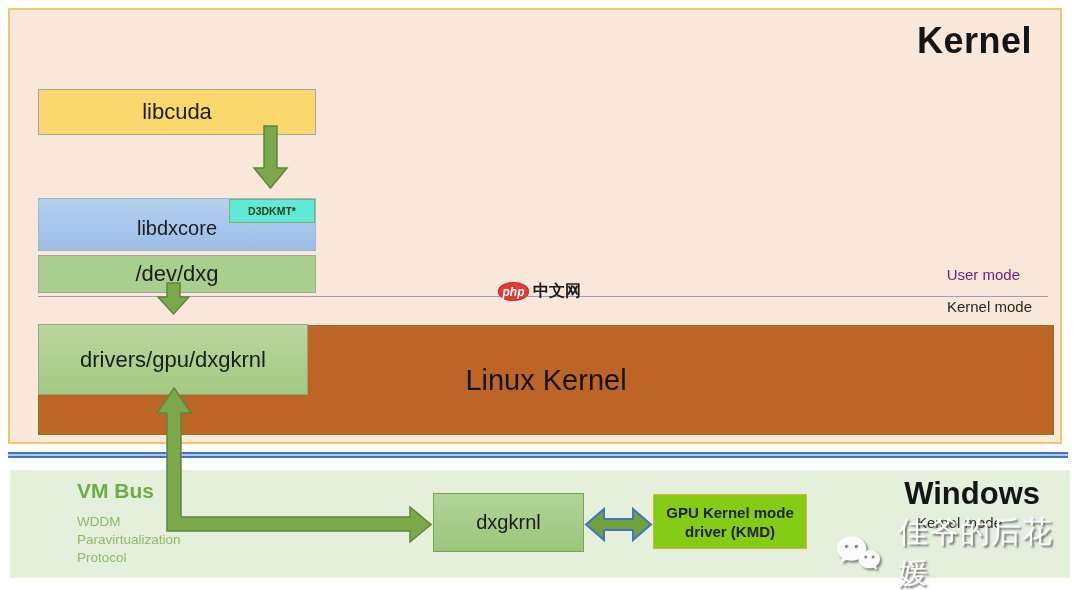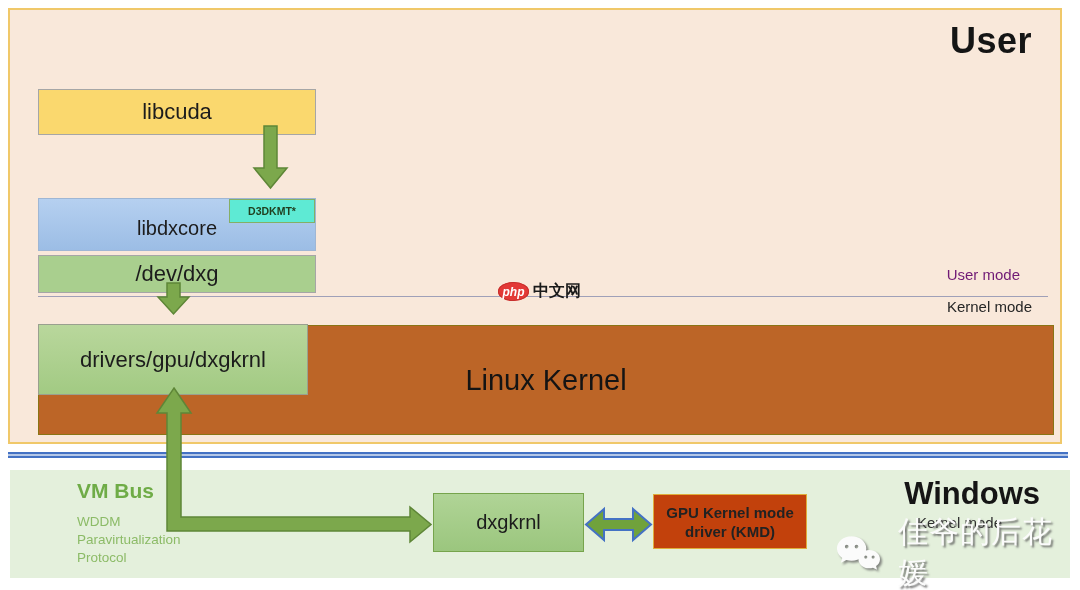--- a/index.html
+++ b/index.html
@@ -81,21 +81,21 @@
   .vmbus-lines{
     position:absolute;left:67px;top:43px;font-size:13.5px;line-height:18px;color:#8cbb67;
   }
   .dxgkrnl{
     left:423px;top:23px;width:151px;height:59px;
     background:linear-gradient(#b0d496,#9bc67e);border:1.5px solid #76a44c;
     font-size:20px;
   }
   .kmd{
     left:643px;top:24px;width:154px;height:55px;
-    background:#c2410c;border:1px solid #dfae3c;
+    background:#84cc16;border:1px solid #dfae3c;
     font-size:15px;line-height:19px;text-align:center;flex-direction:column;
     color:#222;font-weight:bold;
   }
   
   .arrow-svg{position:absolute;left:0;top:0;width:1080px;height:590px;pointer-events:none;}
   
   .php-mark{
     position:absolute;left:498px;top:281px;display:flex;align-items:center;gap:4px;
   }
   .php-oval{
@@ -112,21 +112,21 @@
     font-size:30px;color:#fbfbfb;letter-spacing:1px;
     text-shadow:2px 2px 2px rgba(90,90,90,0.8);
   }
 </style>
 </head>
 <body>
 
 <div class="stage">
 
   <div class="linux-panel">
-    <div class="linux-title">User</div>
+    <div class="linux-title">Kernel</div>
 
     <div class="box libcuda">
       <span>libcuda</span>
     </div>
 
     <div class="box libdxcore">
       <span>libdxcore</span>
     </div>
     <div class="box d3dkmt">
       <span>D3DKMT*</span>

